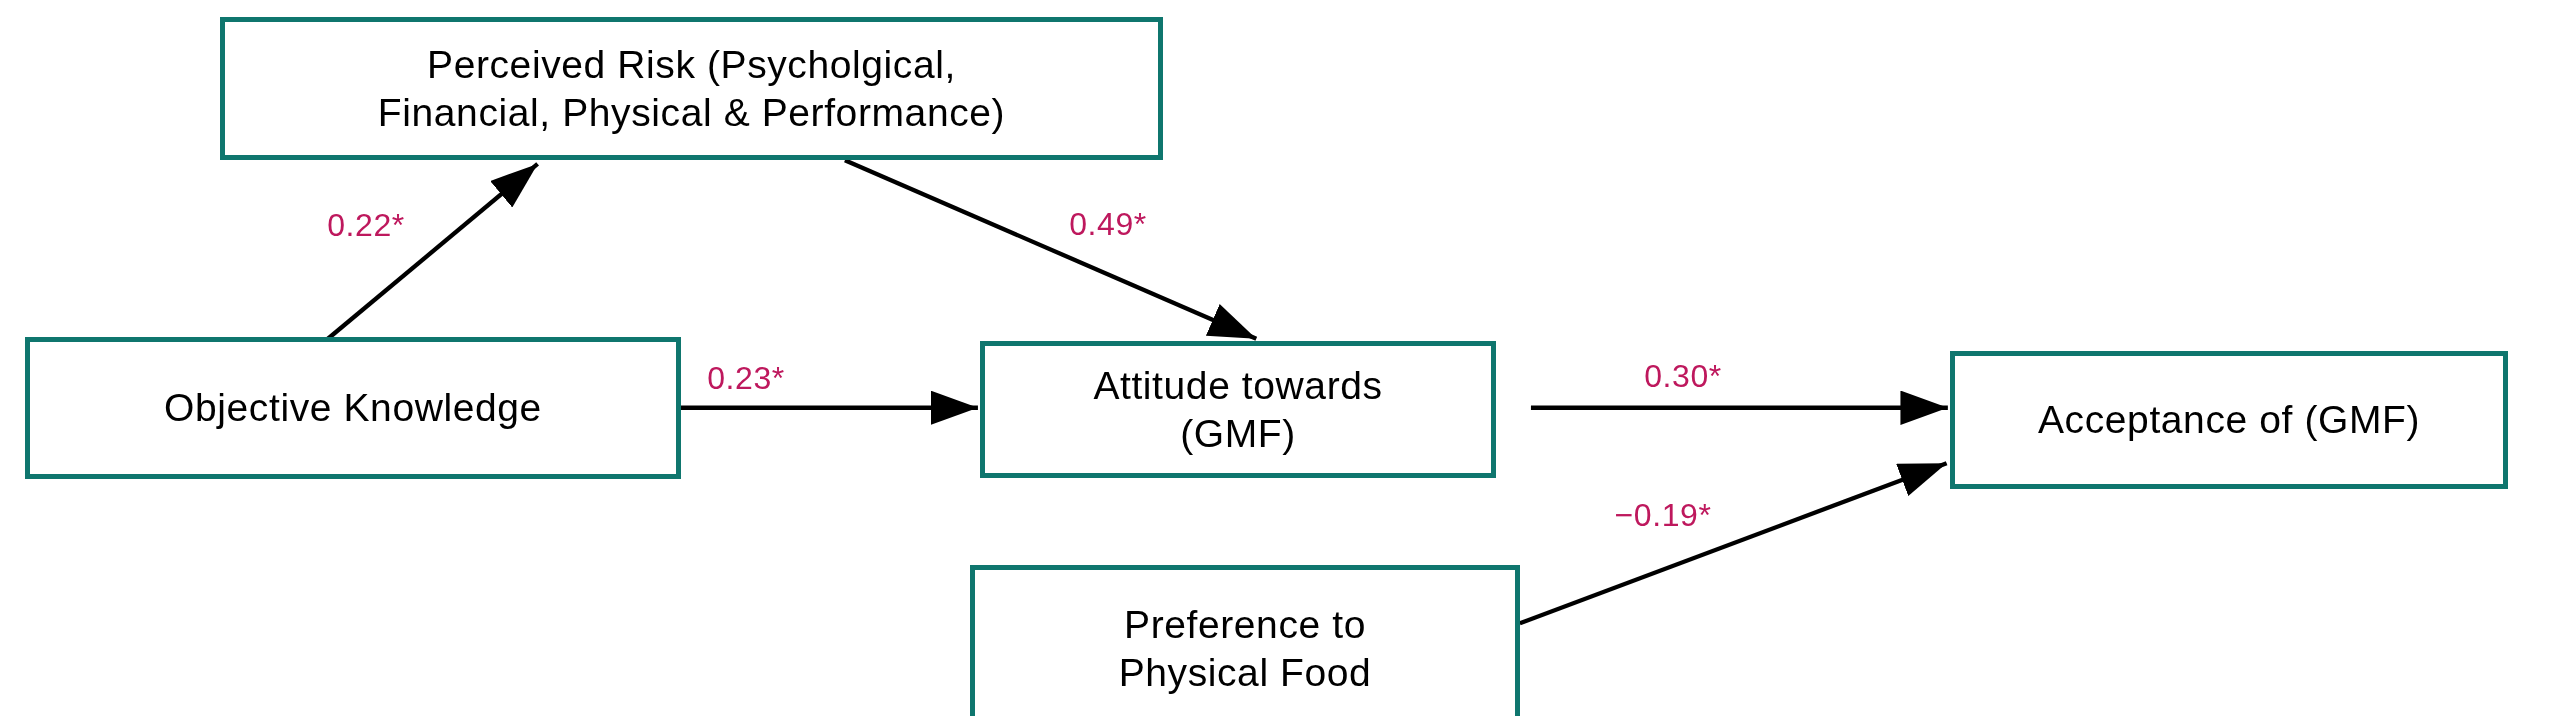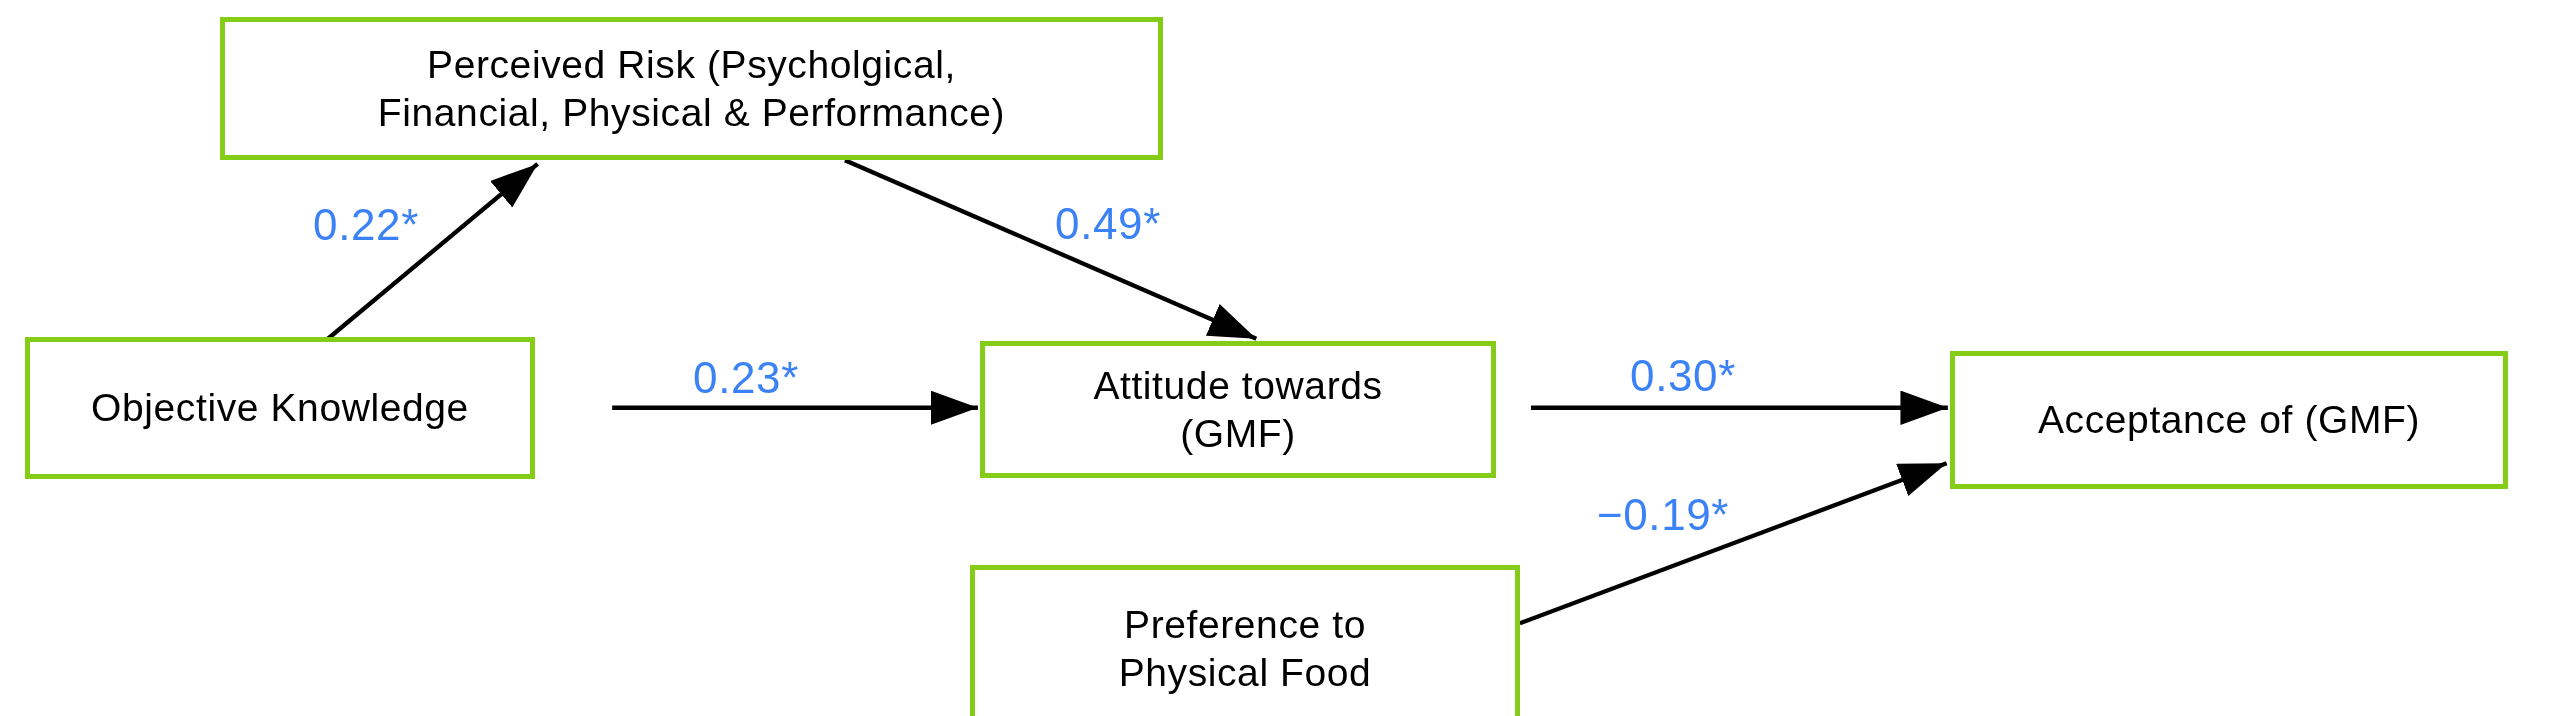--- a/index.html
+++ b/index.html
@@ -17,44 +17,44 @@
   }
   #arrow-layer {
     position: absolute;
     left: 0; top: 0;
     width: 2576px;
     height: 717px;
   }
   .node {
     position: absolute;
     box-sizing: border-box;
-    border: 5px solid #84cc16;
+    border: 5px solid #0f766e;
     background: #ffffff;
     display: flex;
     flex-direction: column;
     align-items: center;
     justify-content: center;
     text-align: center;
     color: #000000;
     font-size: 39px;
     line-height: 48px;
     letter-spacing: 0.6px;
   }
   .node span { display: block; white-space: nowrap; }
   .coef {
     position: absolute;
     transform: translate(-50%, -50%);
-    color: #3b82f6;
-    font-size: 44px;
+    color: #be185d;
+    font-size: 32px;
     white-space: nowrap;
     letter-spacing: 0.6px;
   }
   
   #node-perceived   { left: 220px;  top: 17px;  width: 943px; height: 143px; }
-  #node-objective   { left: 25px;   top: 337px; width: 510px;  height: 142px; }
+  #node-objective   { left: 25px;   top: 337px; width: 656px;  height: 142px; }
   #node-attitude    { left: 980px; top: 341px; width: 516px;  height: 137px; }
   #node-acceptance  { left: 1950px; top: 351px; width: 558px;  height: 138px; }
   #node-preference  { left: 970px; top: 565px; width: 550px;  height: 168px; }
   
   #coef-a { left: 366px;  top: 225px; }
   #coef-b { left: 1108px; top: 224px; }
   #coef-c { left: 746px; top: 378px; }
   #coef-d { left: 1683px; top: 376px; }
   #coef-e { left: 1663px; top: 515px; }
   .arrow-line {

